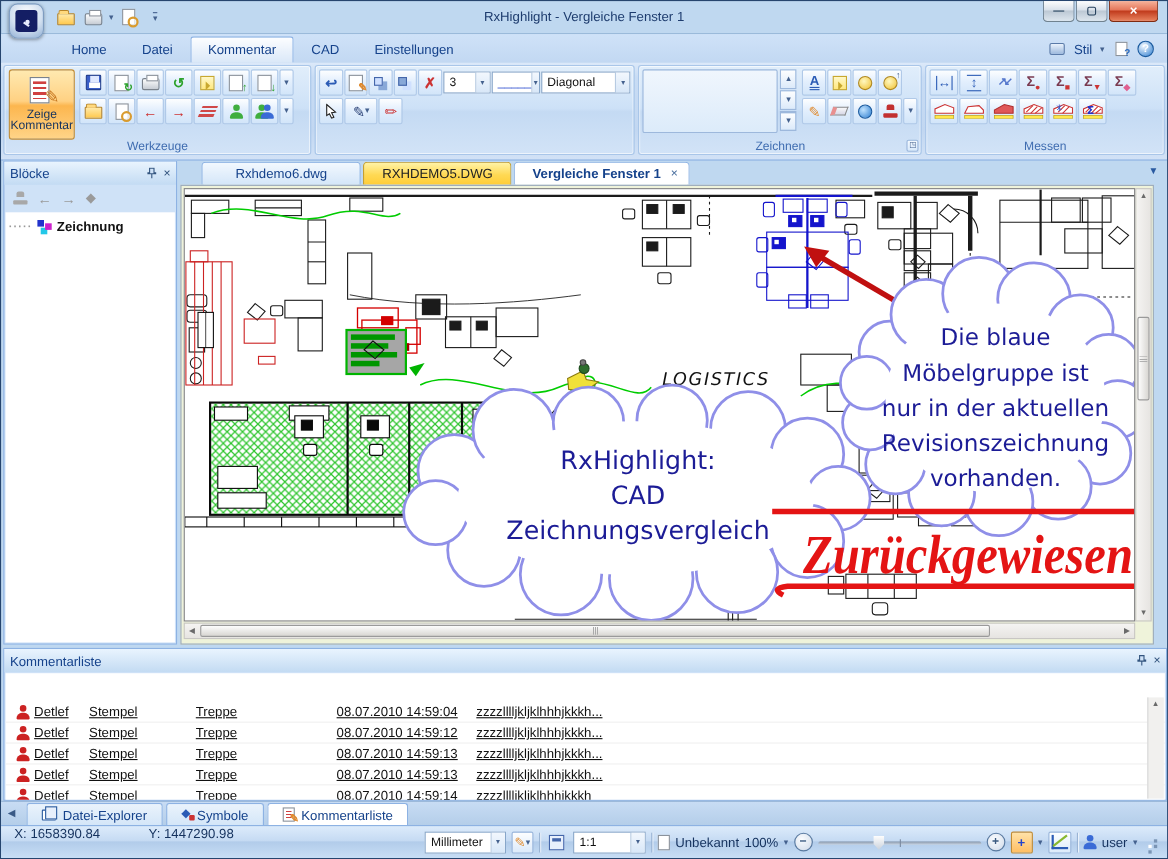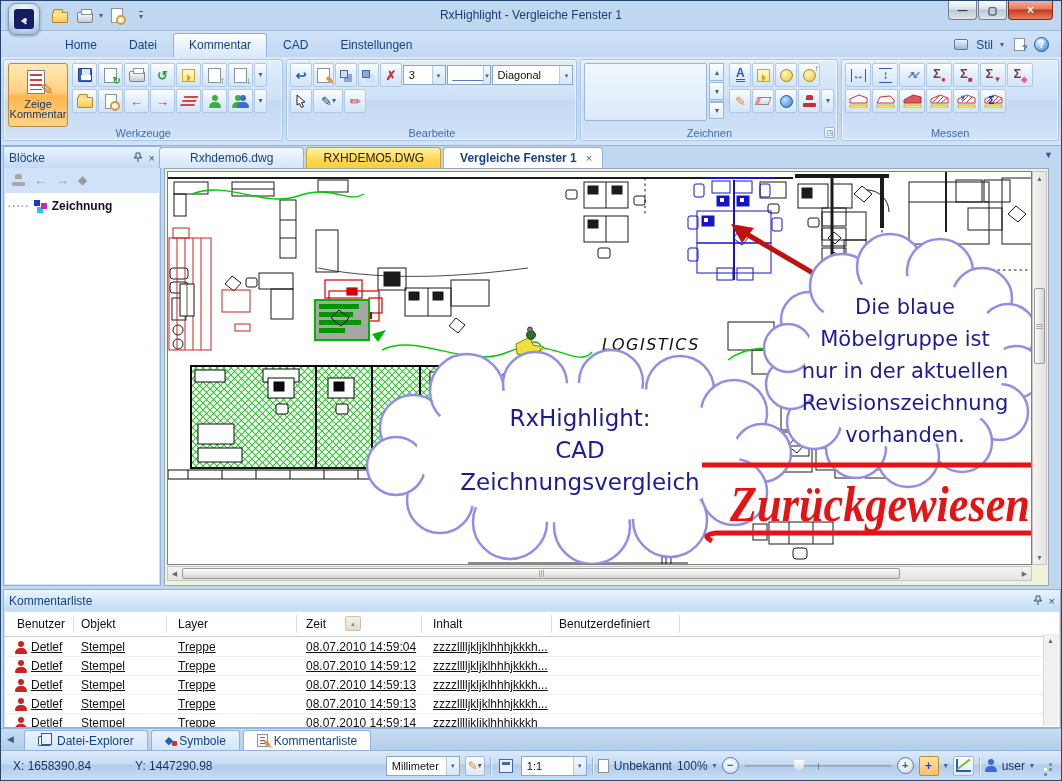--- a/index.html
+++ b/index.html
@@ -124,21 +124,21 @@
   .ptb { height:24px; display:flex; align-items:center; gap:9px; padding:0 8px; }
   .ptree { position:absolute; top:46px; left:1px; right:1px; bottom:1px; background:#fff; padding:6px 3px; }
   .titem { display:flex; align-items:center; gap:4px; font-size:12px; font-weight:bold; color:#111; }
   .tdots { color:#999; font-size:10px; letter-spacing:1px; }
   .i-blocks { position:relative; width:14px; height:13px; }
   .i-blocks:before { content:""; position:absolute; top:0; left:0; width:6px; height:6px; background:#2233cc; }
   .i-blocks:after { content:""; position:absolute; top:3px; left:7px; width:6px; height:6px; background:#cc22cc; }
   .i-blocks i { position:absolute; top:7px; left:3px; width:6px; height:6px; background:#22c8e8; }
 
   
-  .doctabs { position:absolute; left:148px; top:145px; right:0; height:22px; display:flex; align-items:center; padding-left:10px; }
+  .doctabs { position:absolute; left:172px; top:145px; right:0; height:22px; display:flex; align-items:center; padding-left:10px; }
   .dtab { height:21px; display:flex; align-items:center; padding:0 30px; border:1px solid #8db2e3; border-bottom:none;
     border-radius:4px 4px 0 0; background:linear-gradient(#f2f8fe,#d4e6f8); color:#15428b; margin-right:2px; font-size:12px; }
   .dtab.yellow { background:linear-gradient(#fff3a6,#ffd954 55%,#ffcd38); border-color:#c9a02e; color:#222; padding:0 16px; }
   .dtab.active { background:#fff; font-weight:bold; padding:0 10px 0 16px; }
   .dtab .x { margin-left:9px; color:#4a6f9e; font-size:11px; font-weight:normal; }
   .dtabs-dd { margin-left:auto; margin-bottom:4px; padding-right:8px; color:#2a5aa0; font-size:9px; }
 
   
   .viewport { position:absolute; left:163px; top:167px; width:885px; height:418px; background:#eff3da; border:1px solid #98a8ba; }
   .canvas { position:absolute; left:2px; top:2px; width:865px; height:394px; background:#fff; border:1px solid #808080; overflow:hidden; }
@@ -175,21 +175,21 @@
     border-radius:3px 3px 0 0; background:linear-gradient(#eaf3fc,#d4e6f8); color:#15428b; margin-left:3px; font-size:12px; }
   .btab.active { background:#fff; }
   .i-fold2 { position:relative; width:13px; height:10px; border:1px solid #2a5a9e; background:#fff; border-radius:1px; }
   .i-fold2:before { content:""; position:absolute; left:2px; top:-4px; width:9px; height:10px; border:1px solid #2a5a9e; background:#e8f0fc; }
   .i-sym { position:relative; color:#2b5bb5; font-size:11px; line-height:1; }
   .i-sym:after { content:""; position:absolute; right:-4px; bottom:0; width:5px; height:5px; background:#cc3333; border-radius:1px; }
 
   
   .statusbar { position:absolute; left:0; right:0; top:749px; height:30px;
     background:linear-gradient(#dcebfb,#c6dbf3 45%,#b2ccea 50%,#c8def5); border-top:1px solid #8db2e3;
-    display:flex; align-items:center; padding:0 8px; color:#15325e; font-size:12px; }
+    display:flex; padding:0 8px; color:#15325e; font-size:12px; }
   .coords { display:flex; width:412px; gap:44px; padding-left:4px; }
   .sbr { display:flex; align-items:center; gap:5px; flex:1; }
   .vsep { width:1px; height:18px; background:#9ab4d4; box-shadow:1px 0 0 #eaf2fb; }
   .sbtn { display:inline-flex; align-items:center; justify-content:center; height:20px; min-width:20px; border-radius:2px; padding:0 2px; }
   .sbtn.framed { border:1px solid #9db8dc; background:linear-gradient(#fdfeff,#dceafa); }
   .sbtn.orange { border:1px solid #c28c34; background:linear-gradient(#ffe2a8,#ffbe62); }
   .zcirc { width:17px; height:17px; border-radius:50%; border:1px solid #5a7aa0; background:radial-gradient(circle at 40% 35%,#fafcff,#cfdae8);
     display:inline-flex; align-items:center; justify-content:center; font-size:11px; font-weight:bold; color:#3a5a80; }
   .slider { position:relative; width:148px; height:14px; }
   .slider .track { position:absolute; left:0; right:0; top:6px; height:3px; background:linear-gradient(#8898ac,#c8d4e2); border-radius:2px; }
@@ -380,21 +380,20 @@
           </span>
           <span class="ib" style="width:30px">
               <span class="gi c-navy">✎</span>
               <span class="ddg gi">▾</span>
             </span>
           <span class="ib" style="width:22px">
               <span class="gi c-red" style="transform:rotate(-45deg)">✎</span>
             </span>
         </div>
       </div>
-      <div class="grp-label">Bearbeite</div>
     </div>
 
     <div class="grp" style="width:258px;display:flex">
       <div class="gallery"></div>
       <div class="spincol">
         <span class="spin">
             <span class="gi">▲</span>
           </span>
         <span class="spin">
             <span class="gi">▼</span>
@@ -837,37 +836,20 @@
   <div class="cpanel">
     <div class="ph">
       <span>Kommentarliste</span>
       <span class="sp"></span>
       <svg width="10" height="11">
           <path d="M3,1 h4 v4 h1.5 v1 H1.5 v-1 H3 z M5,6 v4" stroke="#33557f" fill="#cfe2f7" stroke-width="1"></path>
         </svg>
       <span style="color:#33557f;font-size:11px">×</span>
     </div>
     <div class="ctable">
-      <div class="chead">
-        <span class="ch" style="left:12px">Benutzer</span>
-        <span class="ch" style="left:76px">Objekt</span>
-        <span class="ch" style="left:173px">Layer</span>
-        <span class="ch" style="left:301px">Zeit</span>
-        <span class="sortbadge">
-            <span class="gi">▴</span>
-          </span>
-        <span class="ch" style="left:428px">Inhalt</span>
-        <span class="ch" style="left:554px">Benutzerdefiniert</span>
-        <span class="csep" style="left:68px"></span>
-          <span class="csep" style="left:161px"></span>
-        <span class="csep" style="left:291px"></span>
-          <span class="csep" style="left:416px"></span>
-        <span class="csep" style="left:546px"></span>
-          <span class="csep" style="left:674px"></span>
-      </div>
       <div class="crows">
         <div class="crow">
           <span class="pi i-person" style="--c:#cc2222"></span>
           <span class="cc" style="left:26px">Detlef</span>
           <span class="cc" style="left:76px">Stempel</span>
           <span class="cc" style="left:173px">Treppe</span>
           <span class="cc" style="left:301px">08.07.2010 14:59:04</span>
           <span class="cc" style="left:428px">zzzzlllljkljklhhhjkkkh...</span>
         </div>
         <div class="crow">

